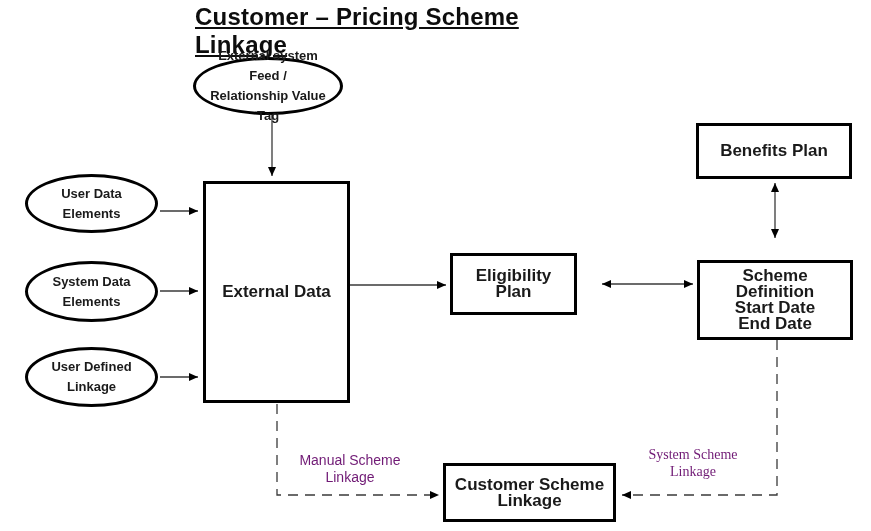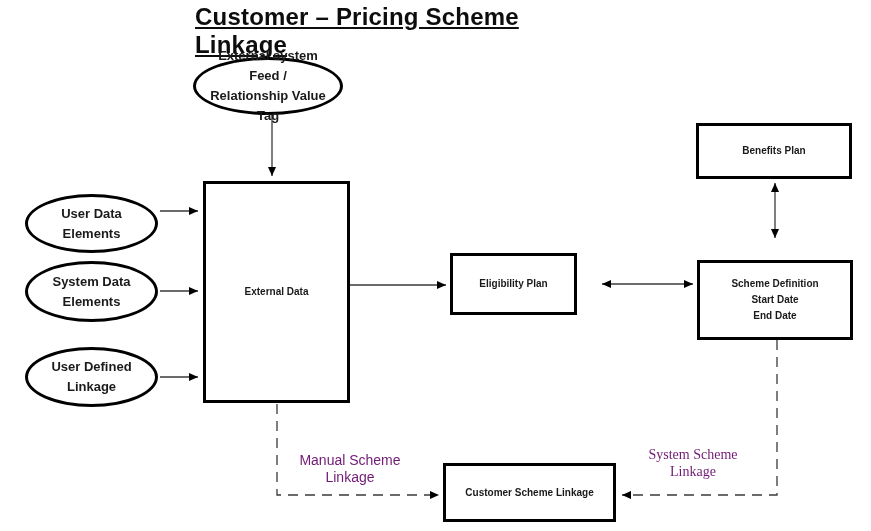--- a/index.html
+++ b/index.html
@@ -35,21 +35,21 @@
     white-space: pre-line;
   }
   .ellipse {
     border-radius: 50%;
     font-size: 13px;
     line-height: 20px;
     padding: 0 6px;
     text-align: center;
   }
   .rect {
-    font-size: 10px;
+    font-size: 17px;
     line-height: 16px;
     padding: 10px 4px;
   }
   .edge-label {
     position: absolute;
     text-align: center;
     font-size: 14px;
     line-height: 17px;
     font-weight: normal;
     color: #701a75;
@@ -85,21 +85,21 @@
     <line x1="775" y1="183" x2="775" y2="238" stroke="#3a3a3a" stroke-width="1.3" marker-start="url(#ah)" marker-end="url(#ah)"></line>
 
     <polyline points="277,404 277,495 439,495" fill="none" stroke="#3a3a3a" stroke-width="1.3" stroke-dasharray="10 7" marker-end="url(#ah)"></polyline>
 
     <polyline points="777,323 777,495 622,495" fill="none" stroke="#3a3a3a" stroke-width="1.3" stroke-dasharray="10 7" marker-end="url(#ah)"></polyline>
   </svg>
 
   <div class="node ellipse" style="left:193px; top:57px; width:150px; height:58px;">External system Feed /
 Relationship Value Tag</div>
 
-  <div class="node ellipse" style="left:25px; top:194px; width:133px; height:59px;">User Data Elements</div>
+  <div class="node ellipse" style="left:25px; top:174px; width:133px; height:59px;">User Data Elements</div>
 
   <div class="node ellipse" style="left:25px; top:261px; width:133px; height:61px;">System Data Elements</div>
 
   <div class="node ellipse" style="left:25px; top:347px; width:133px; height:60px;">User Defined Linkage</div>
 
   <div class="node rect" style="left:203px; top:181px; width:147px; height:222px;">External Data</div>
 
   <div class="node rect" style="left:450px; top:253px; width:127px; height:62px;">Eligibility Plan</div>
 
   <div class="node rect" style="left:696px; top:123px; width:156px; height:56px;">Benefits Plan</div>

